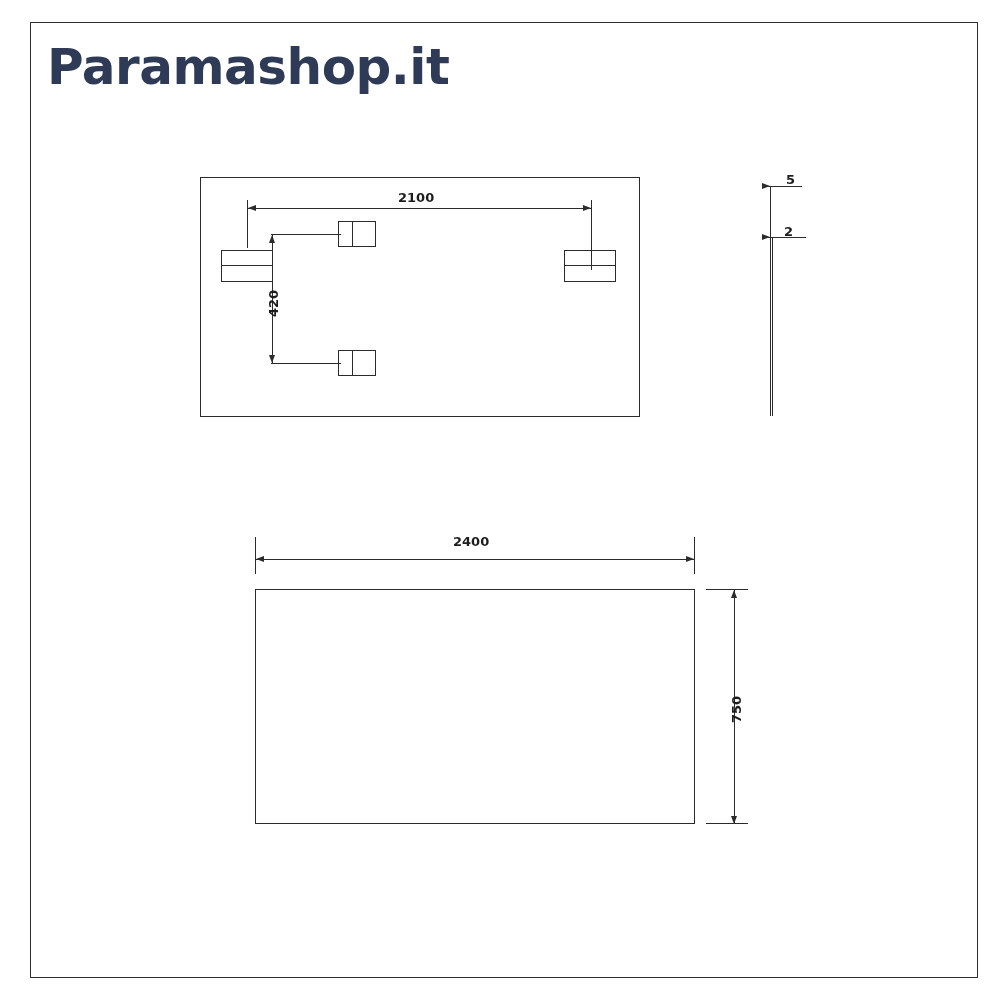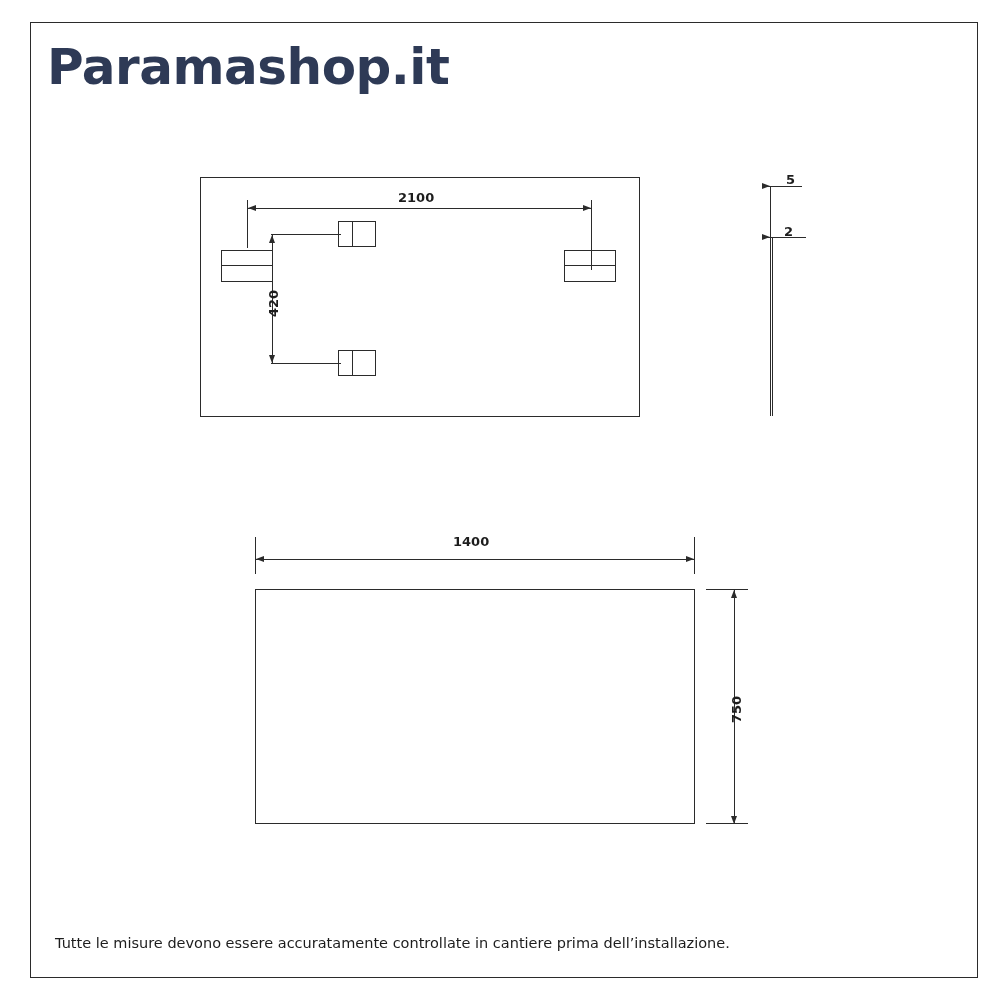--- a/index.html
+++ b/index.html
@@ -143,24 +143,23 @@
 <div class="arrow-r" style="left:762px; top:234px;"></div>
 <div class="dim-label" style="left:784px; top:224px;">2</div>
 
 <div class="rect" style="left:255px; top:589px; width:440px; height:235px;"></div>
 
 <div class="ln vl" style="left:255px; top:537px; height:37px;"></div>
 <div class="ln vl" style="left:694px; top:537px; height:37px;"></div>
 <div class="ln hl" style="left:255px; top:559px; width:440px;"></div>
 <div class="arrow-l" style="left:256px; top:556px;"></div>
 <div class="arrow-r" style="left:686px; top:556px;"></div>
-<div class="dim-label" style="left:453px; top:534px;">1400</div>
+<div class="dim-label" style="left:453px; top:534px;">2400</div>
 
 <div class="ln hl" style="left:706px; top:589px; width:42px;"></div>
 <div class="ln hl" style="left:706px; top:823px; width:42px;"></div>
 <div class="ln vl" style="left:734px; top:589px; height:235px;"></div>
 <div class="arrow-u" style="left:731px; top:590px;"></div>
 <div class="arrow-d" style="left:731px; top:816px;"></div>
 <div class="dim-label vert" style="left:729px; top:723px;">750</div>
 
 <div class="notes">
-  <div>Tutte le misure devono essere accuratamente controllate in cantiere prima dell’installazione.</div>
 </div>
 
 </body></html>

